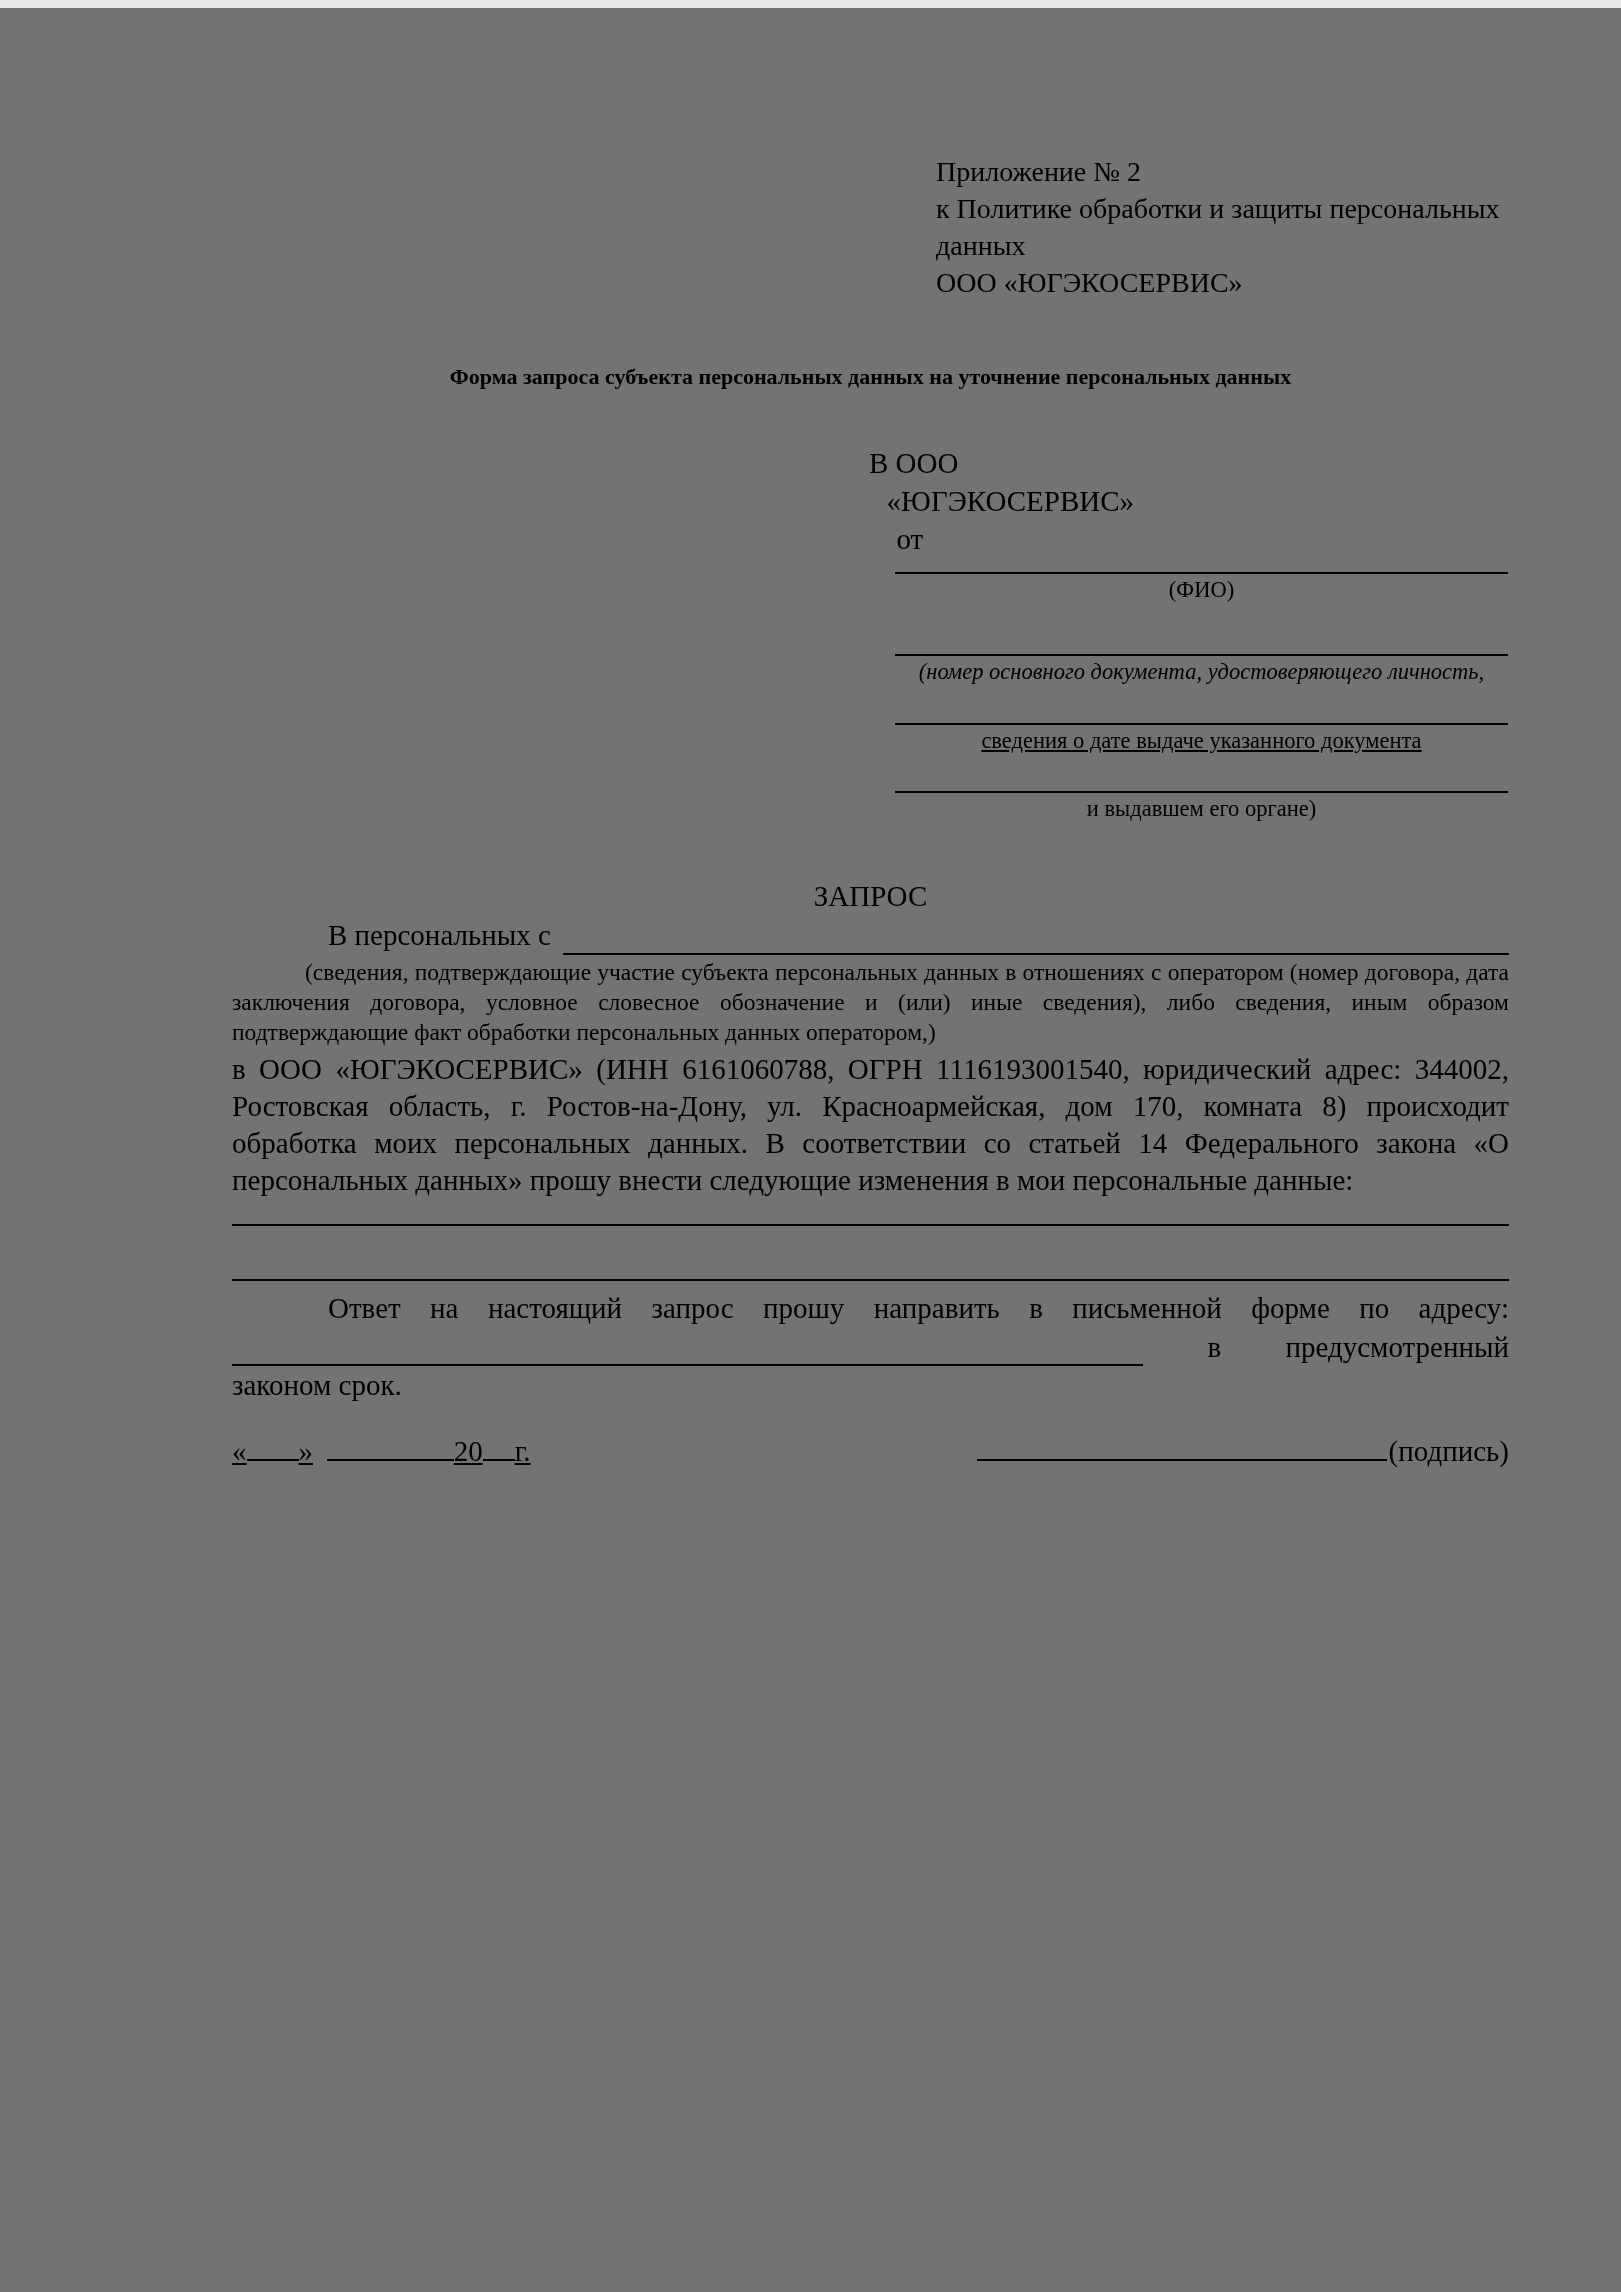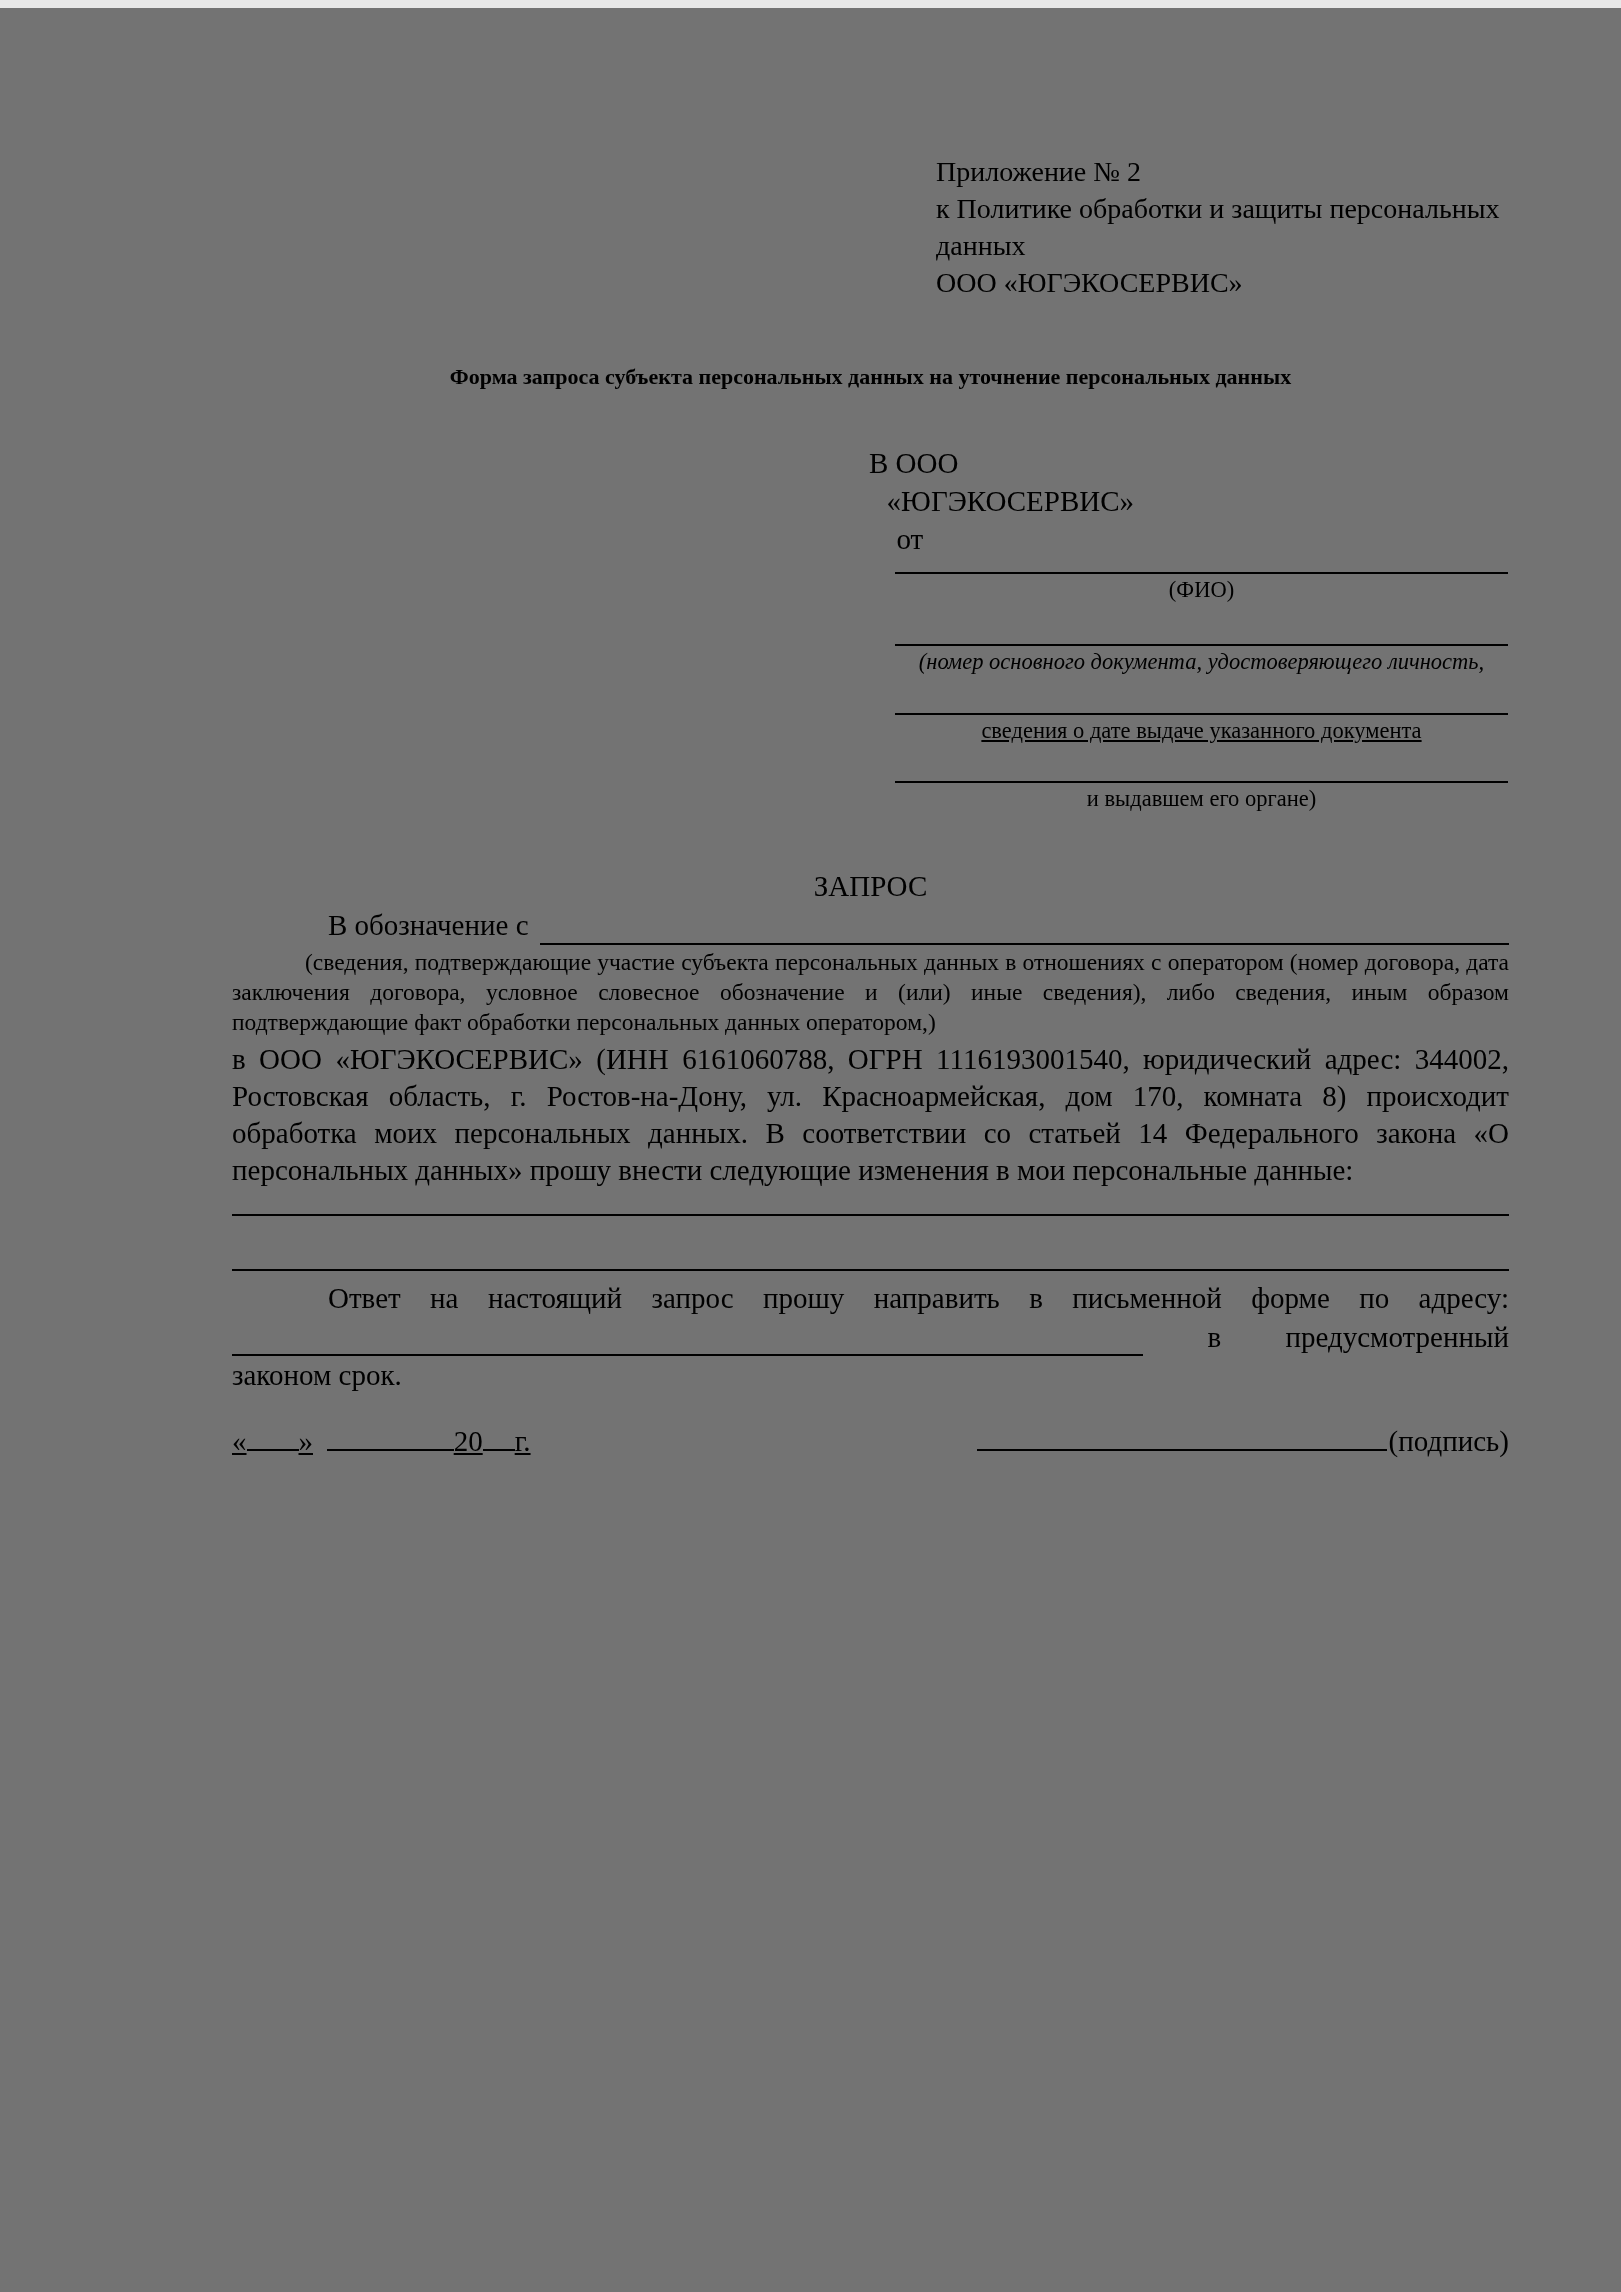--- a/index.html
+++ b/index.html
@@ -34,21 +34,21 @@
 
   
   .addressee { margin-top: 45px; margin-left: 637px; font-size: 29px; line-height: 38px; }
   .addressee .l2 { padding-left: 17.6px; }
   .addressee .l3 { padding-left: 27.4px; }
 
   
   .fill-block { margin-left: 663px; width: 613px; margin-top: 13.7px; }
   .fill-unit { border-top: 2.9px solid #000; text-align: center; }
   .fill-unit .cap { font-size: 22.5px; line-height: 27.4px; padding-top: 2px; }
-  .u1 { height: 72px; }
+  .u1 { height: 82px; }
   .u2 { height: 69px; font-style: italic; }
   .u3 { height: 68px; text-decoration: underline; }
   .u4 { height: 43px; }
 
   
   .request-heading { margin-top: 43px; text-align: center; font-size: 29px; line-height: 38px; }
   .accordance-row { display: flex; align-items: flex-end; font-size: 29px; line-height: 39px; margin-top: 1px; }
   .accordance-row .label { padding-left: 96px; white-space: nowrap; }
   .accordance-row .blank { flex: 1 1 auto; border-bottom: 2.9px solid #000; height: 35px; margin-left: 11.8px; }
 
@@ -125,21 +125,21 @@
         <div class="cap">сведения о дате выдаче указанного документа</div>
       </div>
       <div class="fill-unit u4">
         <div class="cap">и выдавшем его органе)</div>
       </div>
     </div>
 
     <div class="request-heading">ЗАПРОС</div>
 
     <div class="accordance-row">
-      <span class="label">В обозначение с</span>
+      <span class="label">В персональных с</span>
       <span class="blank"></span>
     </div>
 
     <div class="fine-print">(сведения, подтверждающие участие субъекта персональных данных в отношениях с оператором (номер договора, дата заключения договора, условное словесное обозначение и (или) иные сведения), либо сведения, иным образом подтверждающие факт обработки персональных данных оператором,)</div>
 
     <div class="body-paragraph">в ООО «ЮГЭКОСЕРВИС» (ИНН 6161060788, ОГРН 1116193001540, юридический адрес: 344002, Ростовская область, г. Ростов-на-Дону, ул. Красноармейская, дом 170, комната 8) происходит обработка моих персональных данных. В соответствии со статьей 14 Федерального закона «О персональных данных» прошу внести следующие изменения в мои персональные данные:</div>
 
     <div class="blank-row r1"></div>
     <div class="blank-row r2"></div>
 

